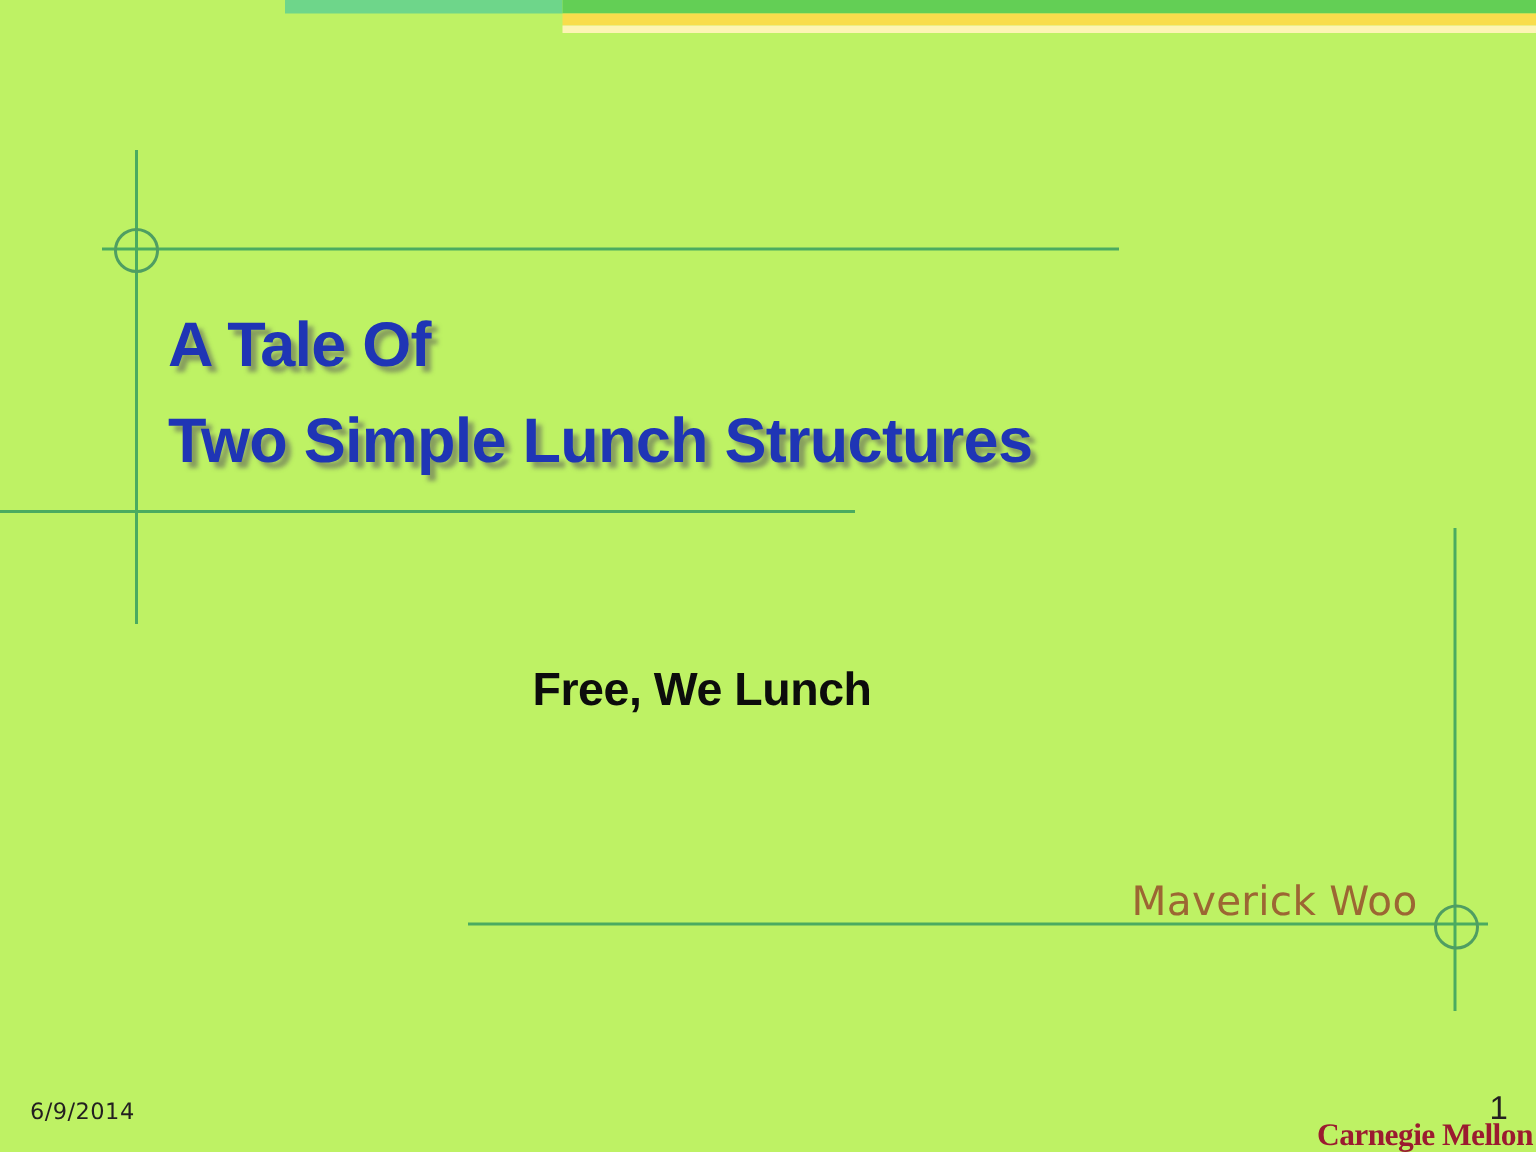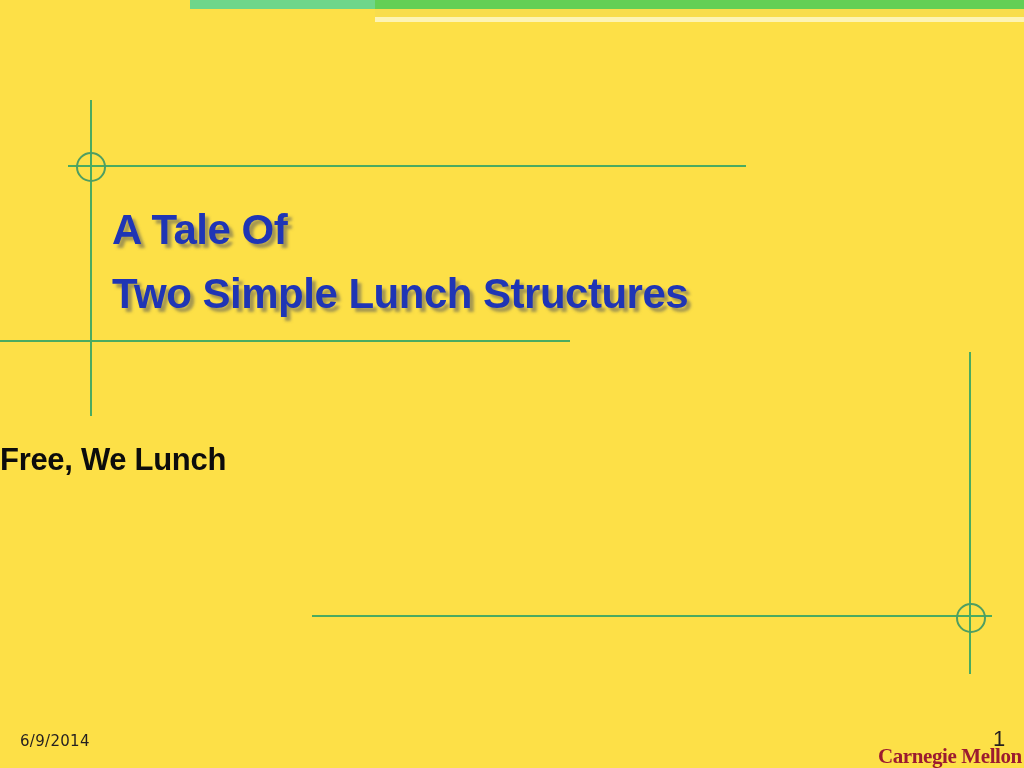--- a/index.html
+++ b/index.html
@@ -5,21 +5,21 @@
 <style>
   html, body {
     margin: 0;
     padding: 0;
     background: #ffffff;
   }
   #slide {
     position: relative;
     width: 1024px;
     height: 768px;
-    background: #fde047;
+    background: #bef264;
     overflow: hidden;
     font-family: "Liberation Sans", sans-serif;
   }
 
   
   .topbar-green-left {
     position: absolute;
     left: 190px;
     top: 0;
     width: 185px;
@@ -97,20 +97,21 @@
     text-shadow: 4px 4px 3px rgba(90,90,90,0.55);
     white-space: nowrap;
   }
 
   
   #subtitle {
     position: absolute;
     left: 0;
     top: 442px;
     width: 936px;
+    text-align: center;
     font-family: "Liberation Sans", sans-serif;
     font-weight: bold;
     font-size: 31px;
     color: #0c0c0c;
     letter-spacing: -0.3px;
   }
 
   
   #author {
     position: absolute;
@@ -174,18 +175,19 @@
   <div class="hline h-right"></div>
   <div class="ring ring-right"></div>
 
   <div id="title-block">
     <div class="title-line">A Tale Of</div>
     <div class="title-line">Two Simple Lunch Structures</div>
   </div>
 
   <div id="subtitle">Free, We Lunch</div>
 
+  <div id="author">Maverick Woo</div>
 
   <div id="footer-date">6/9/2014</div>
   <div id="cmu-logo">Carnegie Mellon</div>
   <div id="page-number">1</div>
 
 </div>
 
 </body></html>

